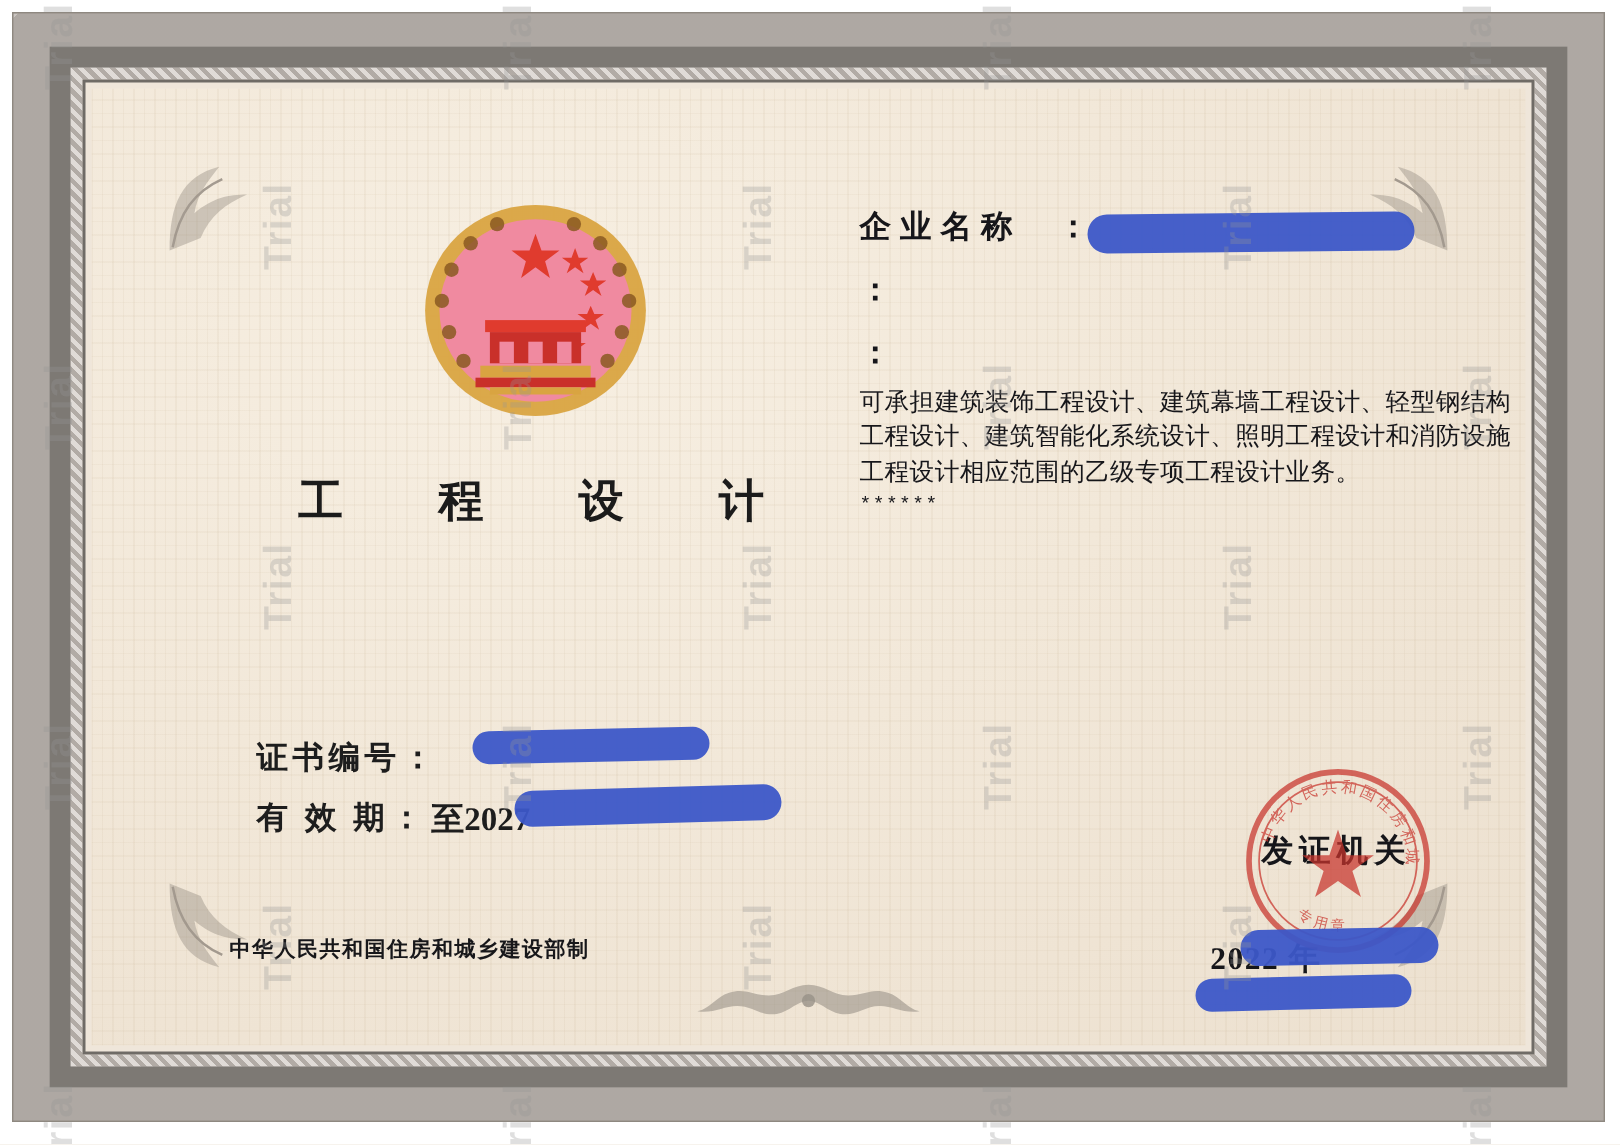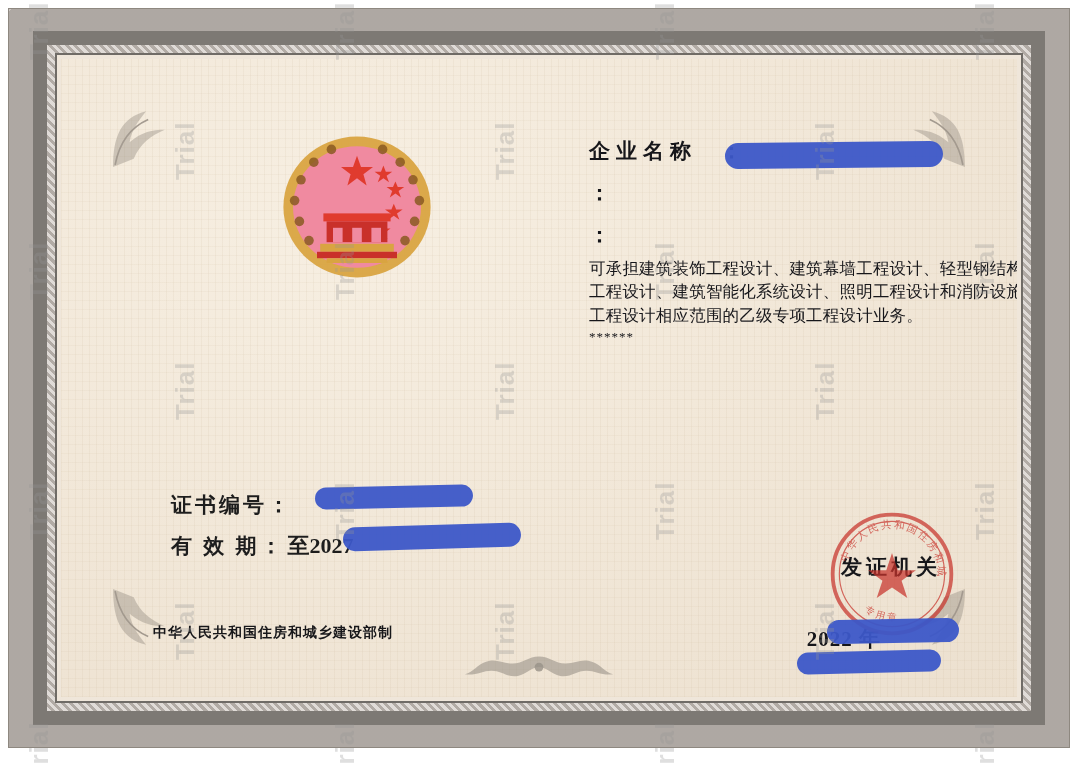--- a/index.html
+++ b/index.html
@@ -118,21 +118,21 @@
     font-weight: bold;
     letter-spacing: 20px;
     text-indent: 20px;
     line-height: 1.08;
   }
 
   
   .left-field {
     position: absolute;
     display: flex;
-    align-items: center;
+    align-items: flex-start;
     font-family: "Liberation Serif", serif;
     font-size: 21px;
     font-weight: bold;
     color: #1d1d1d;
   }
   .left-field .lbl {
     letter-spacing: 3px;
     white-space: nowrap;
   }
   .left-field .colon {
@@ -157,22 +157,21 @@
     letter-spacing: 1px;
   }
 
   
   #right-col {
     position: absolute;
     left: 512px;
     top: 78px;
     width: 440px;
     color: #16161a;
-    font-family: Liberation Serif, serif;
-    margin-left: 16px;
+    font-family: Liberation Mono, monospace;
   }
   .r-row {
     display: flex;
     align-items: flex-start;
     margin-bottom: 14px;
   }
   .r-label {
     width: 132px;
     flex: 0 0 132px;
     font-size: 21px;
@@ -368,20 +367,21 @@
         <rect x="70" y="126" width="12" height="18" fill="#f08aa0"></rect>
         <rect x="94" y="126" width="12" height="18" fill="#f08aa0"></rect>
         <rect x="118" y="126" width="12" height="18" fill="#f08aa0"></rect>
         <rect x="54" y="146" width="92" height="10" fill="#d9a441"></rect>
         <rect x="50" y="156" width="100" height="8" fill="#c9302a"></rect>
         <rect x="62" y="164" width="76" height="6" fill="#d9a441"></rect>
       </g>
     </svg>
 
     <div id="title-block">
+      <div id="title-line1">工 程 设 计</div>
     </div>
 
     <div class="left-field" id="field-certno">
       <span class="lbl">证书编号</span>
       <span class="colon">：</span>
       <span class="value"></span>
     </div>
 
     <div class="left-field" id="field-validity">
       <span class="lbl">有 效 期</span>

